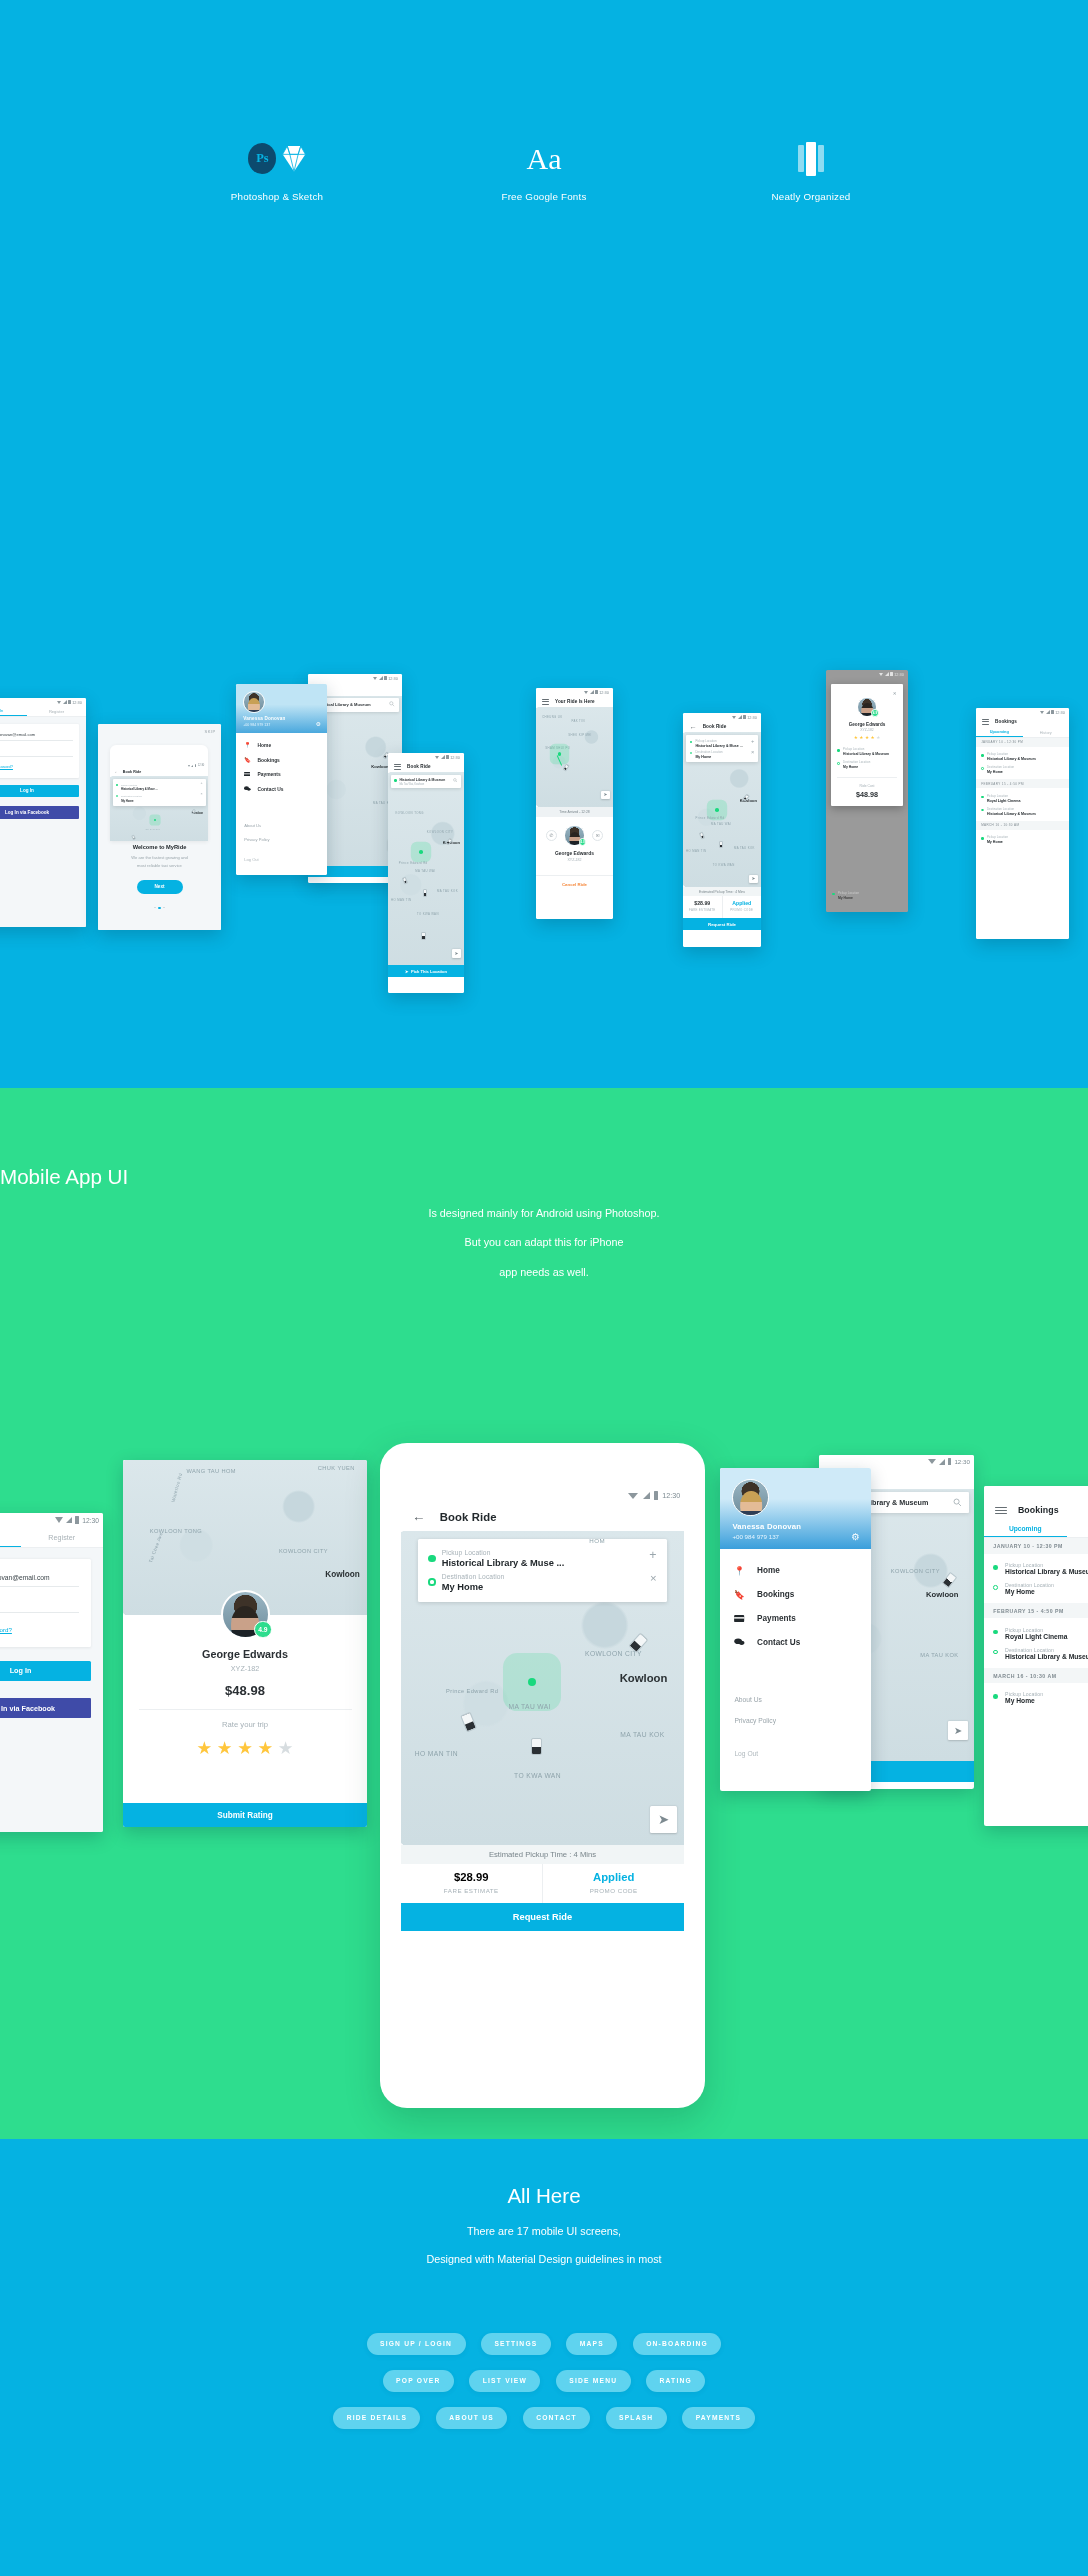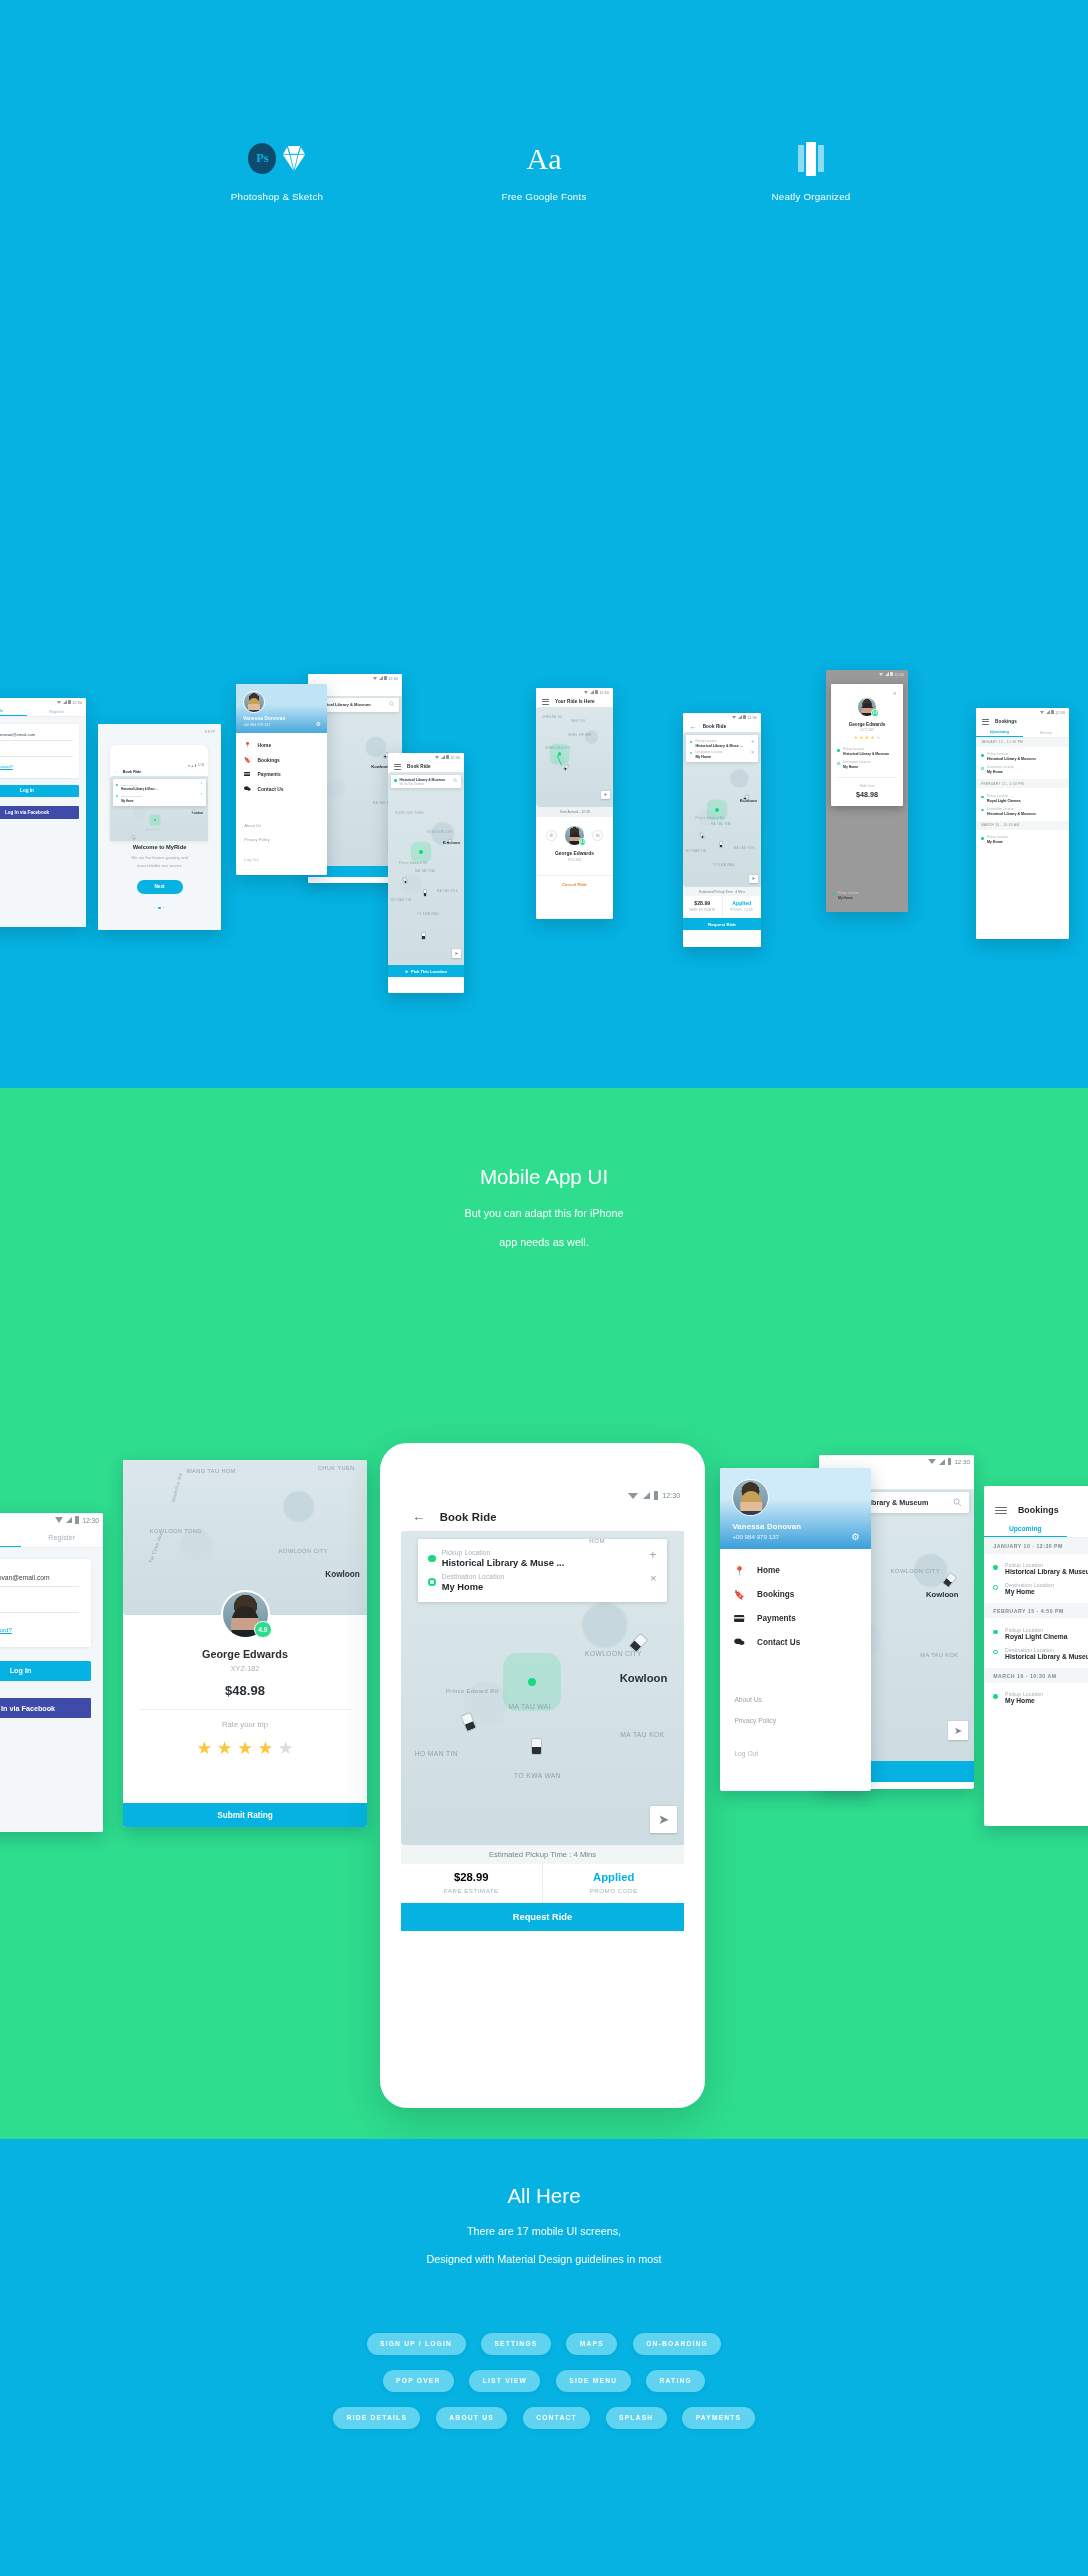--- a/index.html
+++ b/index.html
@@ -153,21 +153,21 @@
   }
   .stars { display:flex; justify-content:center; gap:1.5px; }
 
   
   .sec-green {
     background:#2edd8e;
     height: 1051px;
     position: relative;
     overflow: hidden;
   }
-  .green-title { text-align:center; color:#fff; font-size:20.6px; font-weight:400; padding-top:77px;}
+  .green-title { color:#fff; font-size:20.6px; font-weight:400; padding-top:77px;}
   .green-line { text-align:center; color:#fff; font-size:10.8px; font-weight:300; margin-top:17.5px; }
 
   
   .sec-pages { background:#05b2e2; height: 417px; position:relative; }
   .pages-title { text-align:center; color:#fff; font-size:20.6px; font-weight:400; padding-top:45px; }
   .pages-line { text-align:center; color:#fff; font-size:10.8px; font-weight:300; margin-top:16.5px; }
   .pill-rows { margin-top:68px; }
   .pill-row { display:flex; justify-content:center; gap:15.5px; margin-bottom:15.5px; }
   .pill {
     background:#5fd3ef; color:#fff; border-radius:11.3px;
@@ -622,20 +622,21 @@
             <span><span class="loc-lbl" style="display:block;">Pickup Location</span>
             <span class="loc-val" style="font-size:3.6px;">My Home</span></span>
             </div>
         </div>
       </div>
     </div>
   </section>
 
   <section class="sec-green">
     <h2 class="green-title">Mobile App UI</h2>
+    <div class="green-line">Is designed mainly for Android using Photoshop.</div>
     <div class="green-line">But you can adapt this for iPhone</div>
     <div class="green-line">app needs as well.</div>
 
     <div class="phone" style="left:-62px; top:425px; width:165px; height:319px; border-radius:2.1px;">
       <div class="statusbar" style="height:14.4px;font-size:6.7px;gap:3.1px;">
         <span class="sb-wifi" style="border-left-width:4.6px;border-right-width:4.6px;border-top-width:6.2px;"></span>
         <span class="sb-sig" style="border-left-width:6.7px;border-bottom-width:6.7px;"></span>
         <span class="sb-bat" style="width:4.1px;height:7.7px;"></span>
         <span>12:30</span>
       </div>

